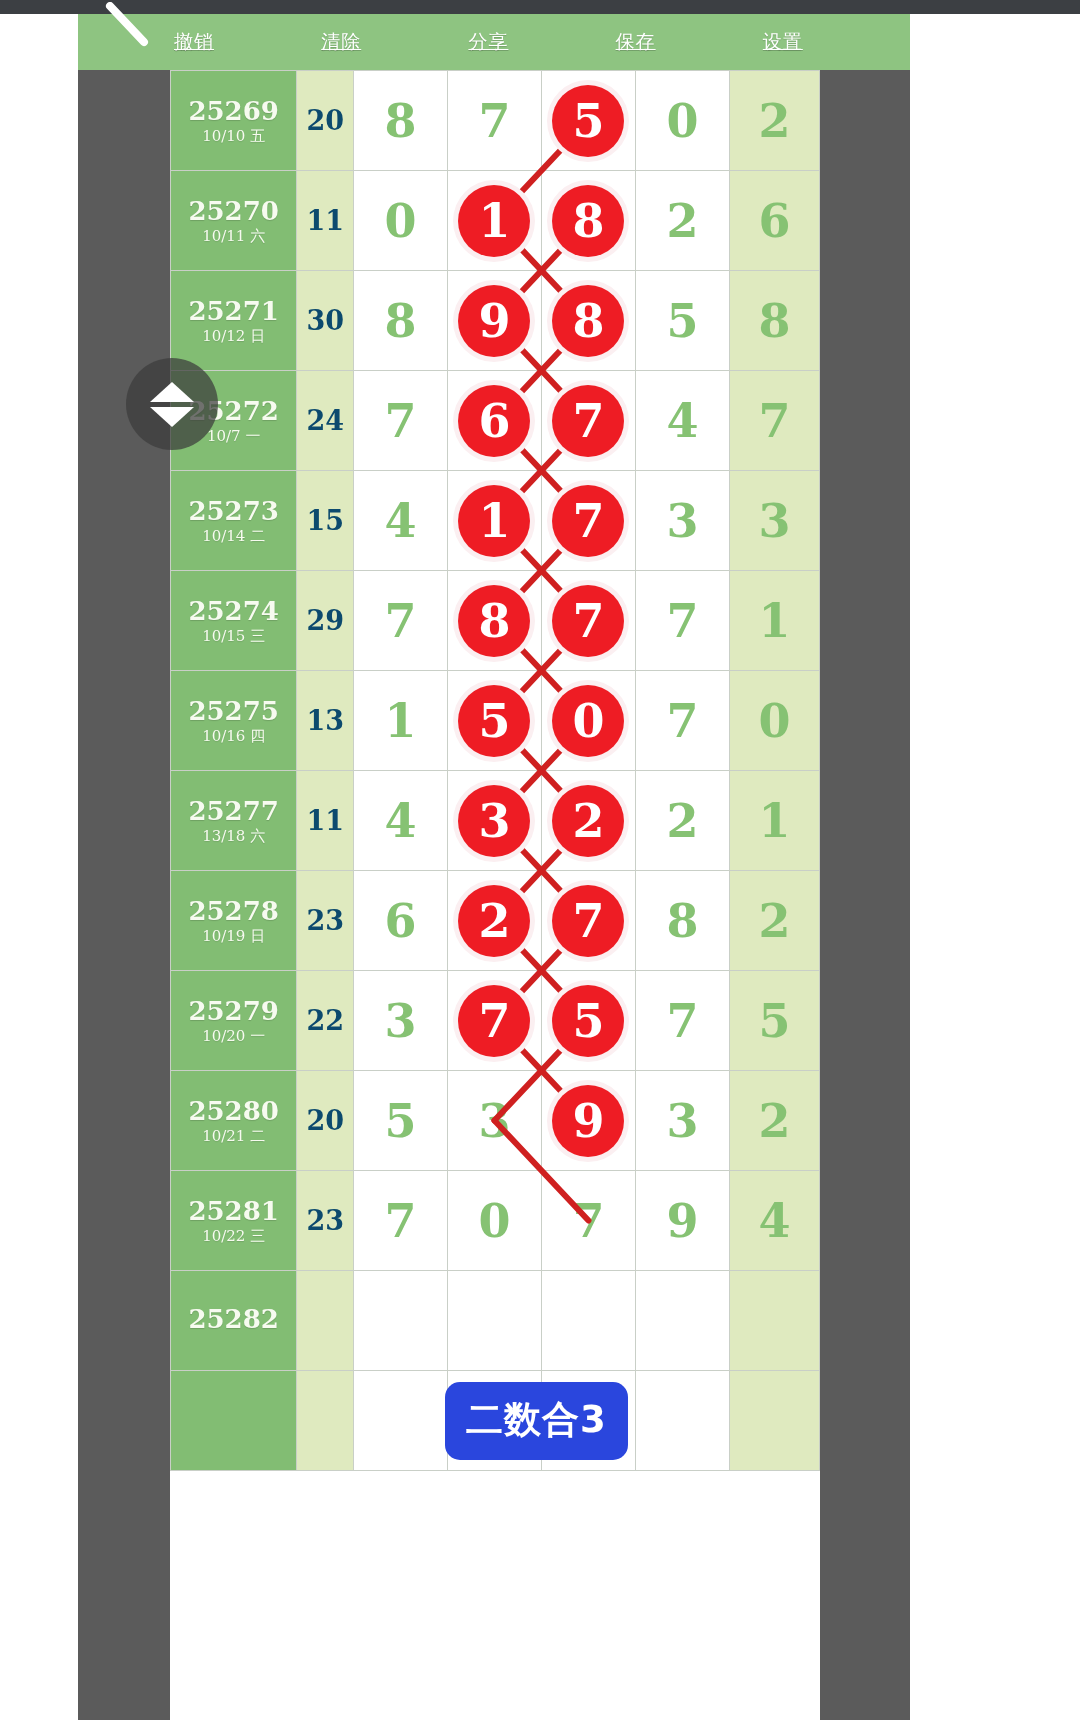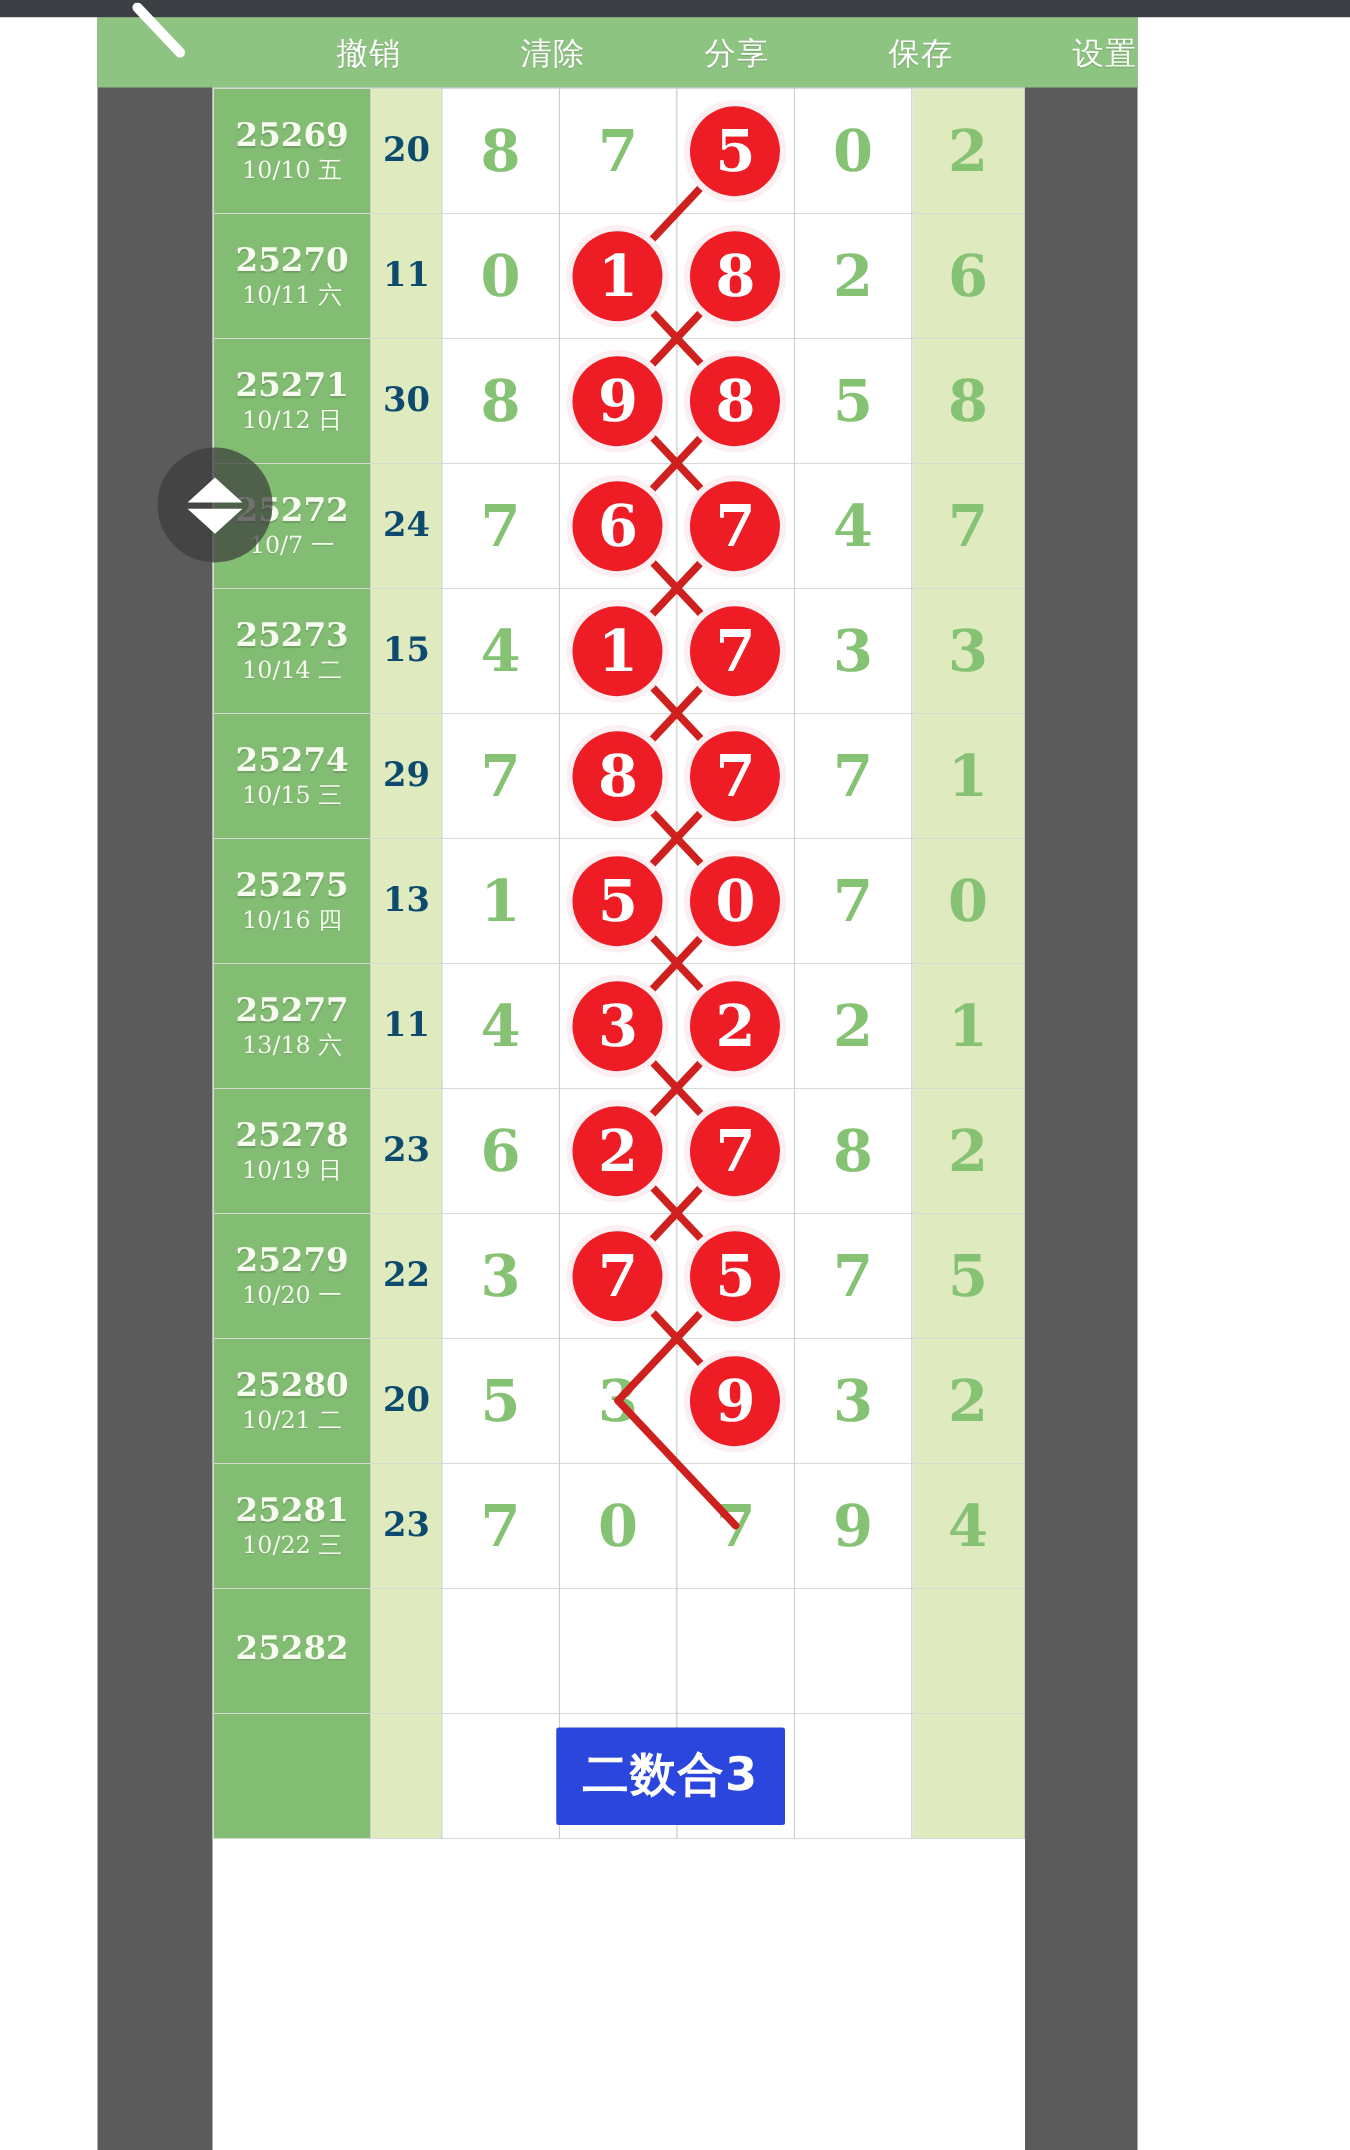--- a/index.html
+++ b/index.html
@@ -28,24 +28,25 @@
   #toolbar{
     position:absolute;left:78px;top:14px;width:832px;height:56px;
     background:#8ec481;
     display:flex;align-items:center;
   }
   #back-btn{
     width:96px;height:56px;position:relative;flex:0 0 auto;cursor:pointer;
   }
   #back-btn svg{position:absolute;left:26px;top:-12px;}
   .tb-item{
-    flex:1 1 0;text-align:right;color:#ffffff;
-    font-size:25px;letter-spacing:1px;cursor:pointer;
+    flex:1 1 0;text-align:left;color:#ffffff;
+    font-size:19px;letter-spacing:1px;cursor:pointer;
     text-shadow:0 1px 1px rgba(0,0,0,.18);
     font-family:"DejaVu Sans","Liberation Sans",sans-serif;
+    text-decoration:underline;
   }
 
   
   #table-wrap{
     position:absolute;left:170px;top:70px;width:650px;height:1650px;
     background:#ffffff;
     overflow:hidden;
   }
   table#grid{
     border-collapse:collapse;width:650px;table-layout:fixed;
@@ -70,21 +71,21 @@
     border-color:#7ab069;
     line-height:1.08;
     padding:2px 0;
   }
   td.issue .iss-no{
     display:block;font-size:26px;font-weight:bold;
     text-shadow:0 1px 1px rgba(0,0,0,.15);
     font-family:"DejaVu Serif","Liberation Serif",serif;
   }
   td.issue .iss-date{
-    display:block;font-size:19px;margin-top:3px;
+    display:block;font-size:15px;margin-top:3px;
     text-shadow:0 1px 1px rgba(0,0,0,.12);
     font-family:"DejaVu Serif","Liberation Serif",serif;
   }
   
   td.sum{
     background:#dfeabf;
     color:#0c4a6e;
     font-size:27px;font-weight:bold;
     font-family:"DejaVu Serif","Liberation Serif",serif;
   }
@@ -119,21 +120,21 @@
   
   #lines{
     position:absolute;left:0;top:0;width:650px;height:1650px;
     pointer-events:none;z-index:2;
   }
 
   
   .badge{
     position:absolute;z-index:5;
     background:#2a46dd;color:#fff;
-    border-radius:2px;
+    border-radius:15px;
     font-size:37px;font-weight:bold;
     padding:13px 21px 15px 21px;
     letter-spacing:1px;
     white-space:nowrap;
     font-family:"DejaVu Sans","Liberation Sans",sans-serif;
     cursor:pointer;
   }
 
   
   #scroll-fab{

